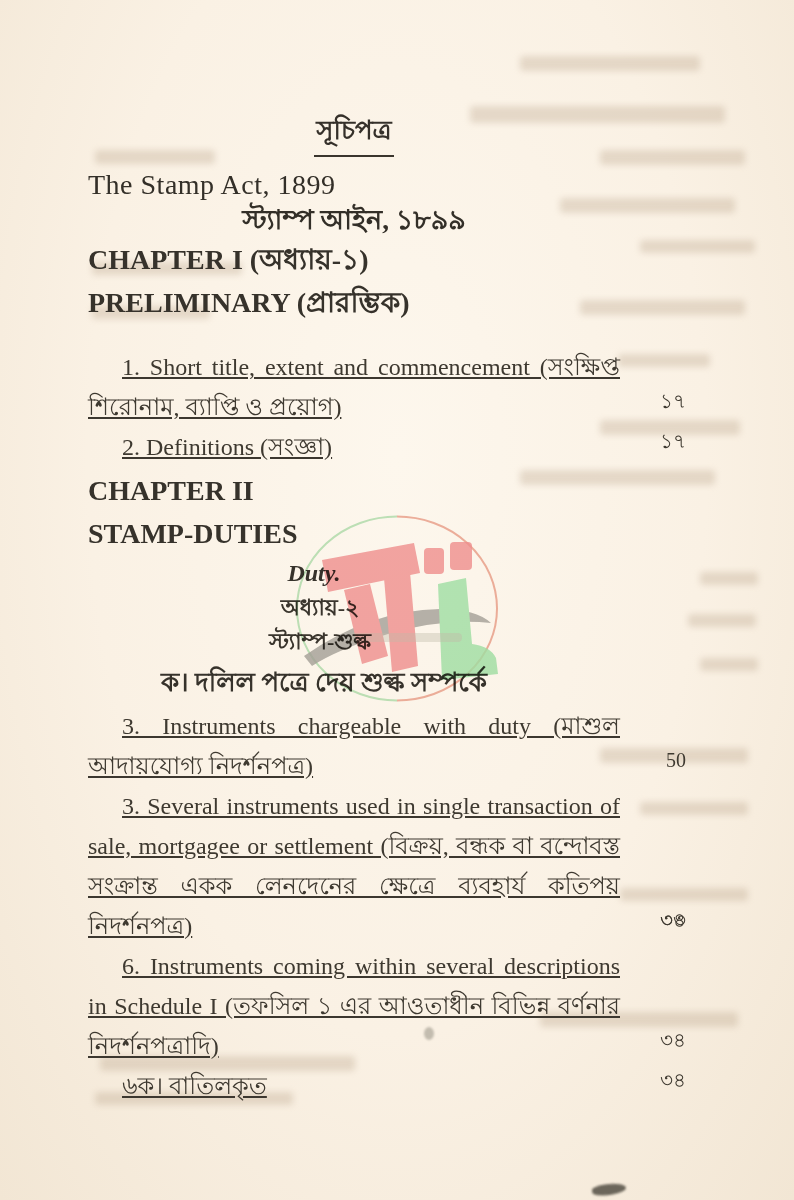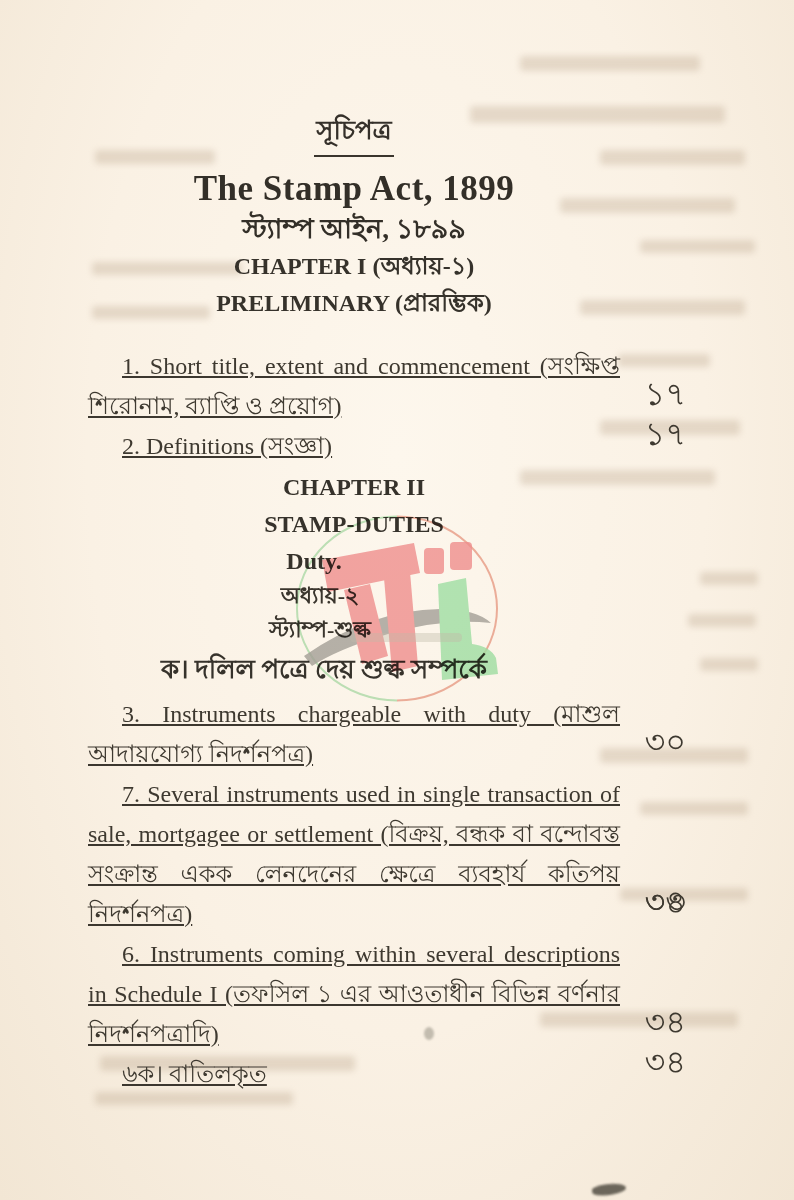--- a/index.html
+++ b/index.html
@@ -24,54 +24,54 @@
   .content{
     position:absolute;left:88px;top:0;width:532px;
     color:#3c372f;z-index:2;
   }
   .toc-label{margin-top:110px;text-align:center;}
   .toc-label span{
     display:inline-block;font-size:26px;font-weight:bold;
     border-bottom:2px solid #3a352d;padding:0 2px 1px 2px;color:#35302a;
   }
   .title-en{
-    margin:10px 0 0 0;text-align:center;font-size:35px;font-weight:bold;
+    margin:10px 0 0 0;text-align:left;font-size:28px;font-weight:normal;
     letter-spacing:0.5px;color:#332f28;line-height:1.25;
   }
   .title-bn{
     margin:2px 0 0 0;text-align:center;font-size:27px;font-weight:bold;
     color:#332f28;line-height:1.2;
   }
   .ch-head{
-    margin:6px 0 0 0;text-align:center;font-size:24px;font-weight:bold;
+    margin:6px 0 0 0;font-size:28px;font-weight:bold;
     color:#36322b;line-height:1.3;
   }
   .toc-block{margin-top:26px;text-decoration:underline;}
   .toc-block.tight{margin-top:6px;}
   .toc-entry{
     position:relative;text-indent:34px;text-align:justify;
     font-size:24px;line-height:40px;color:#3e3930;
   }
   .page-num{
-    position:absolute;right:-66px;bottom:12px;text-indent:0;
-    font-size:32px;color:#3e3930;
+    position:absolute;right:-66px;bottom:6px;text-indent:0;
+    font-size:20px;color:#3e3930;
   }
   .section-a{
     margin:6px 0 0 0;text-align:center;font-size:24px;font-weight:bold;
     color:#36322b;line-height:1.3;
   }
   .bn-sub{
     margin:4px 0 0 0;text-align:center;font-size:22px;font-weight:bold;
     color:#3a352d;line-height:1.35;transform:translateX(-34px);
   }
   .bn-section{
     margin:8px 0 2px 0;text-align:center;font-size:26px;font-weight:bold;
     color:#36322b;line-height:1.35;transform:translateX(-30px);
   }
-  .duty-line{transform:translateX(-40px);}
+  .duty-line{transform:translateX(-40px);font-style:italic;}
   
   .watermark{
     position:absolute;left:292px;top:506px;z-index:3;
     mix-blend-mode:multiply;opacity:0.85;pointer-events:none;
   }
   
   .smudge{
     position:absolute;left:592px;top:1184px;width:34px;height:11px;
     background:rgba(62,58,48,0.75);filter:blur(1.2px);
     transform:rotate(-8deg);border-radius:40% 60% 50% 50%;z-index:4;
@@ -138,24 +138,24 @@
 
     <div class="section-a duty-line">Duty.</div>
 
     <div class="bn-sub">অধ্যায়-২</div>
     <div class="bn-sub">স্ট্যাম্প-শুল্ক</div>
     <div class="bn-section">ক। দলিল পত্রে দেয় শুল্ক সম্পর্কে</div>
 
     <div class="toc-block tight">
       <div class="toc-entry">
         <span>3. Instruments chargeable with duty (মাশুল আদায়যোগ্য নিদর্শনপত্র)</span>
-        <span class="page-num">৩০</span>
+        <span class="page-num">50</span>
       </div>
       <div class="toc-entry">
-        <span>7. Several instruments used in single transaction of sale, mortgagee or settlement (বিক্রয়, বন্ধক বা বন্দোবস্ত সংক্রান্ত একক লেনদেনের ক্ষেত্রে ব্যবহার্য কতিপয় নিদর্শনপত্র)</span>
+        <span>3. Several instruments used in single transaction of sale, mortgagee or settlement (বিক্রয়, বন্ধক বা বন্দোবস্ত সংক্রান্ত একক লেনদেনের ক্ষেত্রে ব্যবহার্য কতিপয় নিদর্শনপত্র)</span>
         <span class="page-num">৩৩</span>
       </div>
       <div class="toc-entry">
         <span class="page-num">৩৪</span>
       </div>
       <div class="toc-entry">
         <span>6. Instruments coming within several descriptions in Schedule I (তফসিল ১ এর আওতাধীন বিভিন্ন বর্ণনার নিদর্শনপত্রাদি)</span>
         <span class="page-num">৩৪</span>
       </div>
       <div class="toc-entry">

